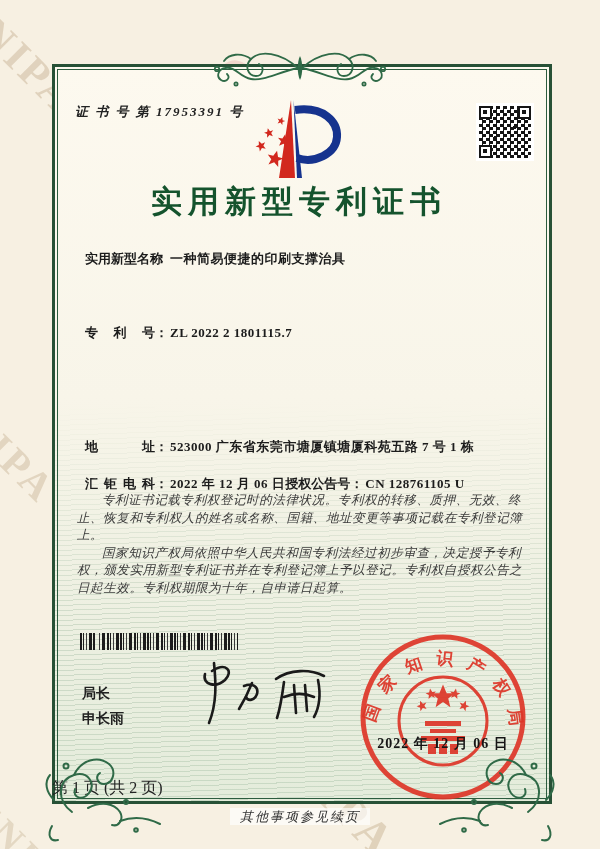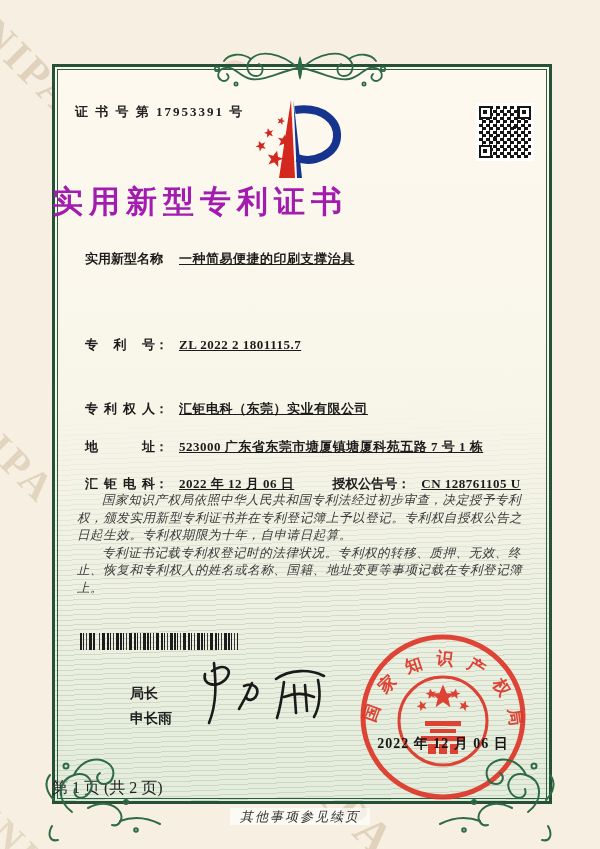--- a/index.html
+++ b/index.html
@@ -32,56 +32,56 @@
          mask-image:linear-gradient(180deg,transparent 0,#000 55%);}
 
   .orn{position:absolute;z-index:6;pointer-events:none;}
   .orn-top{left:210px;top:48px;}
   .orn-bl{left:38px;top:742px;}
   .orn-br{left:432px;top:742px;}
 
   
   .content{position:absolute;inset:0;z-index:4;color:#1f1f1f;}
   .certno{position:absolute;left:75px;top:103px;font-size:13px;font-weight:bold;
-          letter-spacing:2px;color:#222;}
+          letter-spacing:2px;color:#222;font-style:italic;}
   .logo{position:absolute;left:250px;top:96px;}
   .qr{position:absolute;left:476px;top:103px;width:58px;height:58px;background:#fff;
       padding:3px;box-sizing:border-box;}
   .qr-inner{position:relative;width:52px;height:52px;
       background:
         radial-gradient(circle at 30% 62%,#151515 0 2px,transparent 2px),
         radial-gradient(circle at 70% 40%,#151515 0 2px,transparent 2px),
         repeating-conic-gradient(#151515 0% 25%,rgba(0,0,0,0) 0% 50%);
       background-size:100% 100%,100% 100%,7px 7px;}
   .fp{position:absolute;width:13px;height:13px;border:2.5px solid #151515;background:#fff;
       box-sizing:border-box;}
   .fp::after{content:"";position:absolute;left:2px;top:2px;width:4px;height:4px;background:#151515;}
   .fp-tl{left:0;top:0}.fp-tr{right:0;top:0}.fp-bl{left:0;bottom:0}
 
-  .title{position:absolute;left:52px;top:181px;width:494px;text-align:left;
-         font-size:31px;font-weight:bold;letter-spacing:6px;color:#a21caf;font-family:Liberation Serif, serif;}
+  .title{position:absolute;left:52px;top:181px;width:494px;text-align:center;
+         font-size:31px;font-weight:bold;letter-spacing:6px;color:#14532d;font-family:Liberation Serif, serif;}
 
   .frow{position:absolute;left:85px;font-size:13px;font-weight:bold;color:#1c1c1c;
         white-space:nowrap;}
   .flabel{display:inline-block;width:70px;text-align:justify;text-align-last:justify;}
   .fcolon{display:inline-block;margin:0 2px 0 0;}
-  .fvalue{display:inline-block;margin-left:9px;letter-spacing:.5px;text-decoration:underline;}
-  .frow.dual .g2{margin-left:38px;}
+  .fvalue{display:inline-block;margin-left:0;letter-spacing:.5px;}
+  .frow.dual .g2{}
 
   .paras{position:absolute;left:77px;top:492px;width:450px;font-size:12.5px;
          line-height:17.6px;color:#3a3a3a;font-style:italic;letter-spacing:.6px;}
   .paras p{margin:0;text-indent:2em;}
 
   .barcode{position:absolute;left:80px;top:633px;width:158px;height:17px;
       background:repeating-linear-gradient(90deg,
         #1c1c1c 0 2px,rgba(0,0,0,0) 2px 3px,#1c1c1c 3px 4px,rgba(0,0,0,0) 4px 6px,
         #3a3a3a 6px 7px,rgba(0,0,0,0) 7px 9px,#1c1c1c 9px 12px,rgba(0,0,0,0) 12px 13.5px);}
 
   .director{position:absolute;left:82px;top:681px;font-size:14px;font-weight:bold;
-            color:#222;line-height:25px;margin-left:48px;}
+            color:#222;line-height:25px;}
   .signature{position:absolute;left:178px;top:655px;}
   .seal{position:absolute;left:352px;top:629px;z-index:4;}
   .sealdate{position:absolute;left:348px;top:735px;width:190px;text-align:center;
             font-size:14px;font-weight:bold;color:#151515;z-index:5;letter-spacing:1px;}
 
   .pageno{position:absolute;left:52px;top:778px;width:494px;text-align:left;
           font-size:16px;color:#222;z-index:5;}
   .note{position:absolute;left:0;top:808px;width:600px;text-align:center;
         font-size:13px;font-style:italic;color:#333;letter-spacing:2px;z-index:3;}
   .note span{background:rgba(255,255,255,.65);padding:1px 10px;}
@@ -177,36 +177,33 @@
         <div class="fp fp-tr"></div>
         <div class="fp fp-bl"></div>
       </div>
     </div>
 
     <div class="title">实用新型专利证书</div>
 
     <div class="frow" style="top:250px">
       <span class="flabel">实用新型名称</span><span class="fcolon">：</span><span class="fvalue">一种简易便捷的印刷支撑治具</span>
     </div>
-    <div class="frow" style="top:336px">
+    <div class="frow" style="top:324px">
       <span class="flabel">专利号</span><span class="fcolon">：</span><span class="fvalue">ZL 2022 2 1801115.7</span>
-    </div>
-    <div class="frow" style="top:400px">
-      <span class="flabel">专利权人</span><span class="fcolon">：</span><span class="fvalue">汇钜电科（东莞）实业有限公司</span>
     </div>
     <div class="frow" style="top:438px">
       <span class="flabel">地址</span><span class="fcolon">：</span><span class="fvalue">523000 广东省东莞市塘厦镇塘厦科苑五路 7 号 1 栋</span>
     </div>
     <div class="frow dual" style="top:475px">
       <span class="flabel">汇钜电科</span><span class="fcolon">：</span><span class="fvalue">2022 年 12 月 06 日</span><span class="g2">授权公告号</span><span class="fcolon">：</span><span class="fvalue">CN 128761105 U</span>
     </div>
 
     <div class="paras">
+      <p>专利证书记载专利权登记时的法律状况。专利权的转移、质押、无效、终止、恢复和专利权人的姓名或名称、国籍、地址变更等事项记载在专利登记簿上。</p>
       <p>国家知识产权局依照中华人民共和国专利法经过初步审查，决定授予专利权，颁发实用新型专利证书并在专利登记簿上予以登记。专利权自授权公告之日起生效。专利权期限为十年，自申请日起算。</p>
-      <p>专利证书记载专利权登记时的法律状况。专利权的转移、质押、无效、终止、恢复和专利权人的姓名或名称、国籍、地址变更等事项记载在专利登记簿上。</p>
     </div>
 
     <div class="barcode"></div>
 
     <div class="director">
       <div>局长</div>
       <div>申长雨</div>
     </div>
 
     <svg class="signature" width="160" height="75" viewBox="0 0 160 75">

